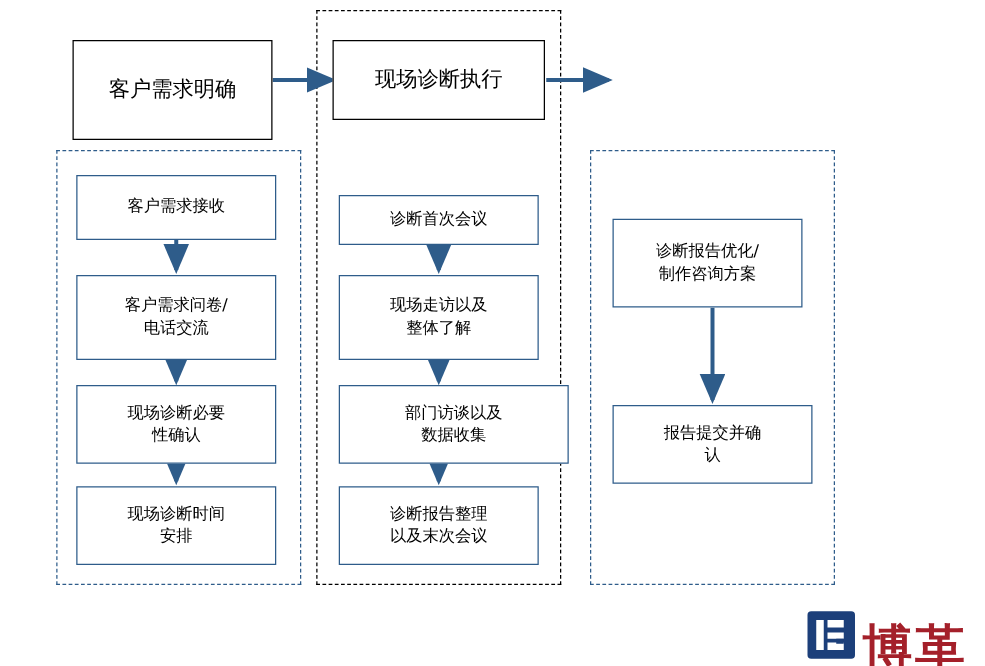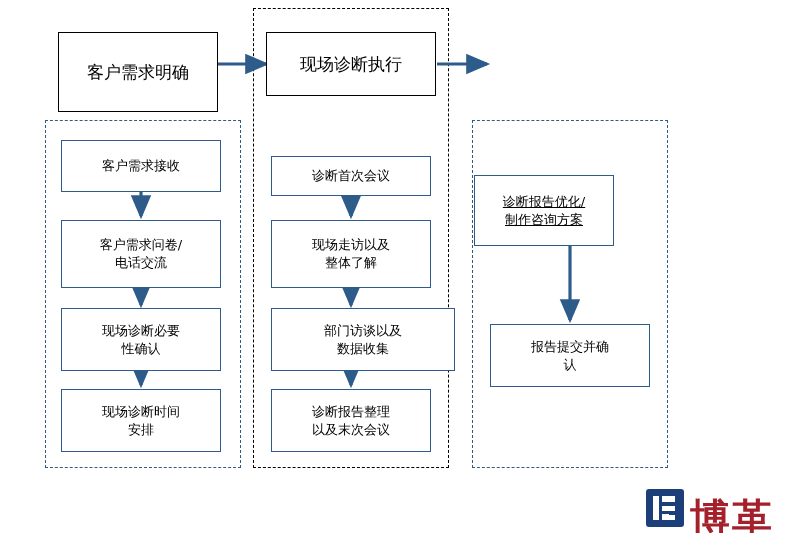--- a/index.html
+++ b/index.html
@@ -154,21 +154,21 @@
 安排</div>
 
   <div class="box sub-box" style="left:271px; top:156px; width:160px; height:40px;">诊断首次会议</div>
   <div class="box sub-box" style="left:271px; top:220px; width:160px; height:68px;">现场走访以及
 整体了解</div>
   <div class="box sub-box" style="left:271px; top:308px; width:184px; height:63px;">部门访谈以及
 数据收集</div>
   <div class="box sub-box" style="left:271px; top:389px; width:160px; height:63px;text-align:center;">诊断报告整理
 以及末次会议</div>
 
-  <div class="box sub-box" style="left:474px; top:175px; width:140px; height:71px;text-decoration:underline;">诊断报告优化/
+  <div class="box sub-box" style="left:490px; top:175px; width:152px; height:71px;">诊断报告优化/
 制作咨询方案</div>
   <div class="box sub-box" style="left:490px; top:324px; width:160px; height:63px;">报告提交并确
 认</div>
 
   <div id="logo">
     <div class="logo-mark">
       <div class="bar bar-v"></div>
       <div class="bar bar-c1"></div>
       <div class="bar bar-c2"></div>
       <div class="bar bar-c3"></div>

